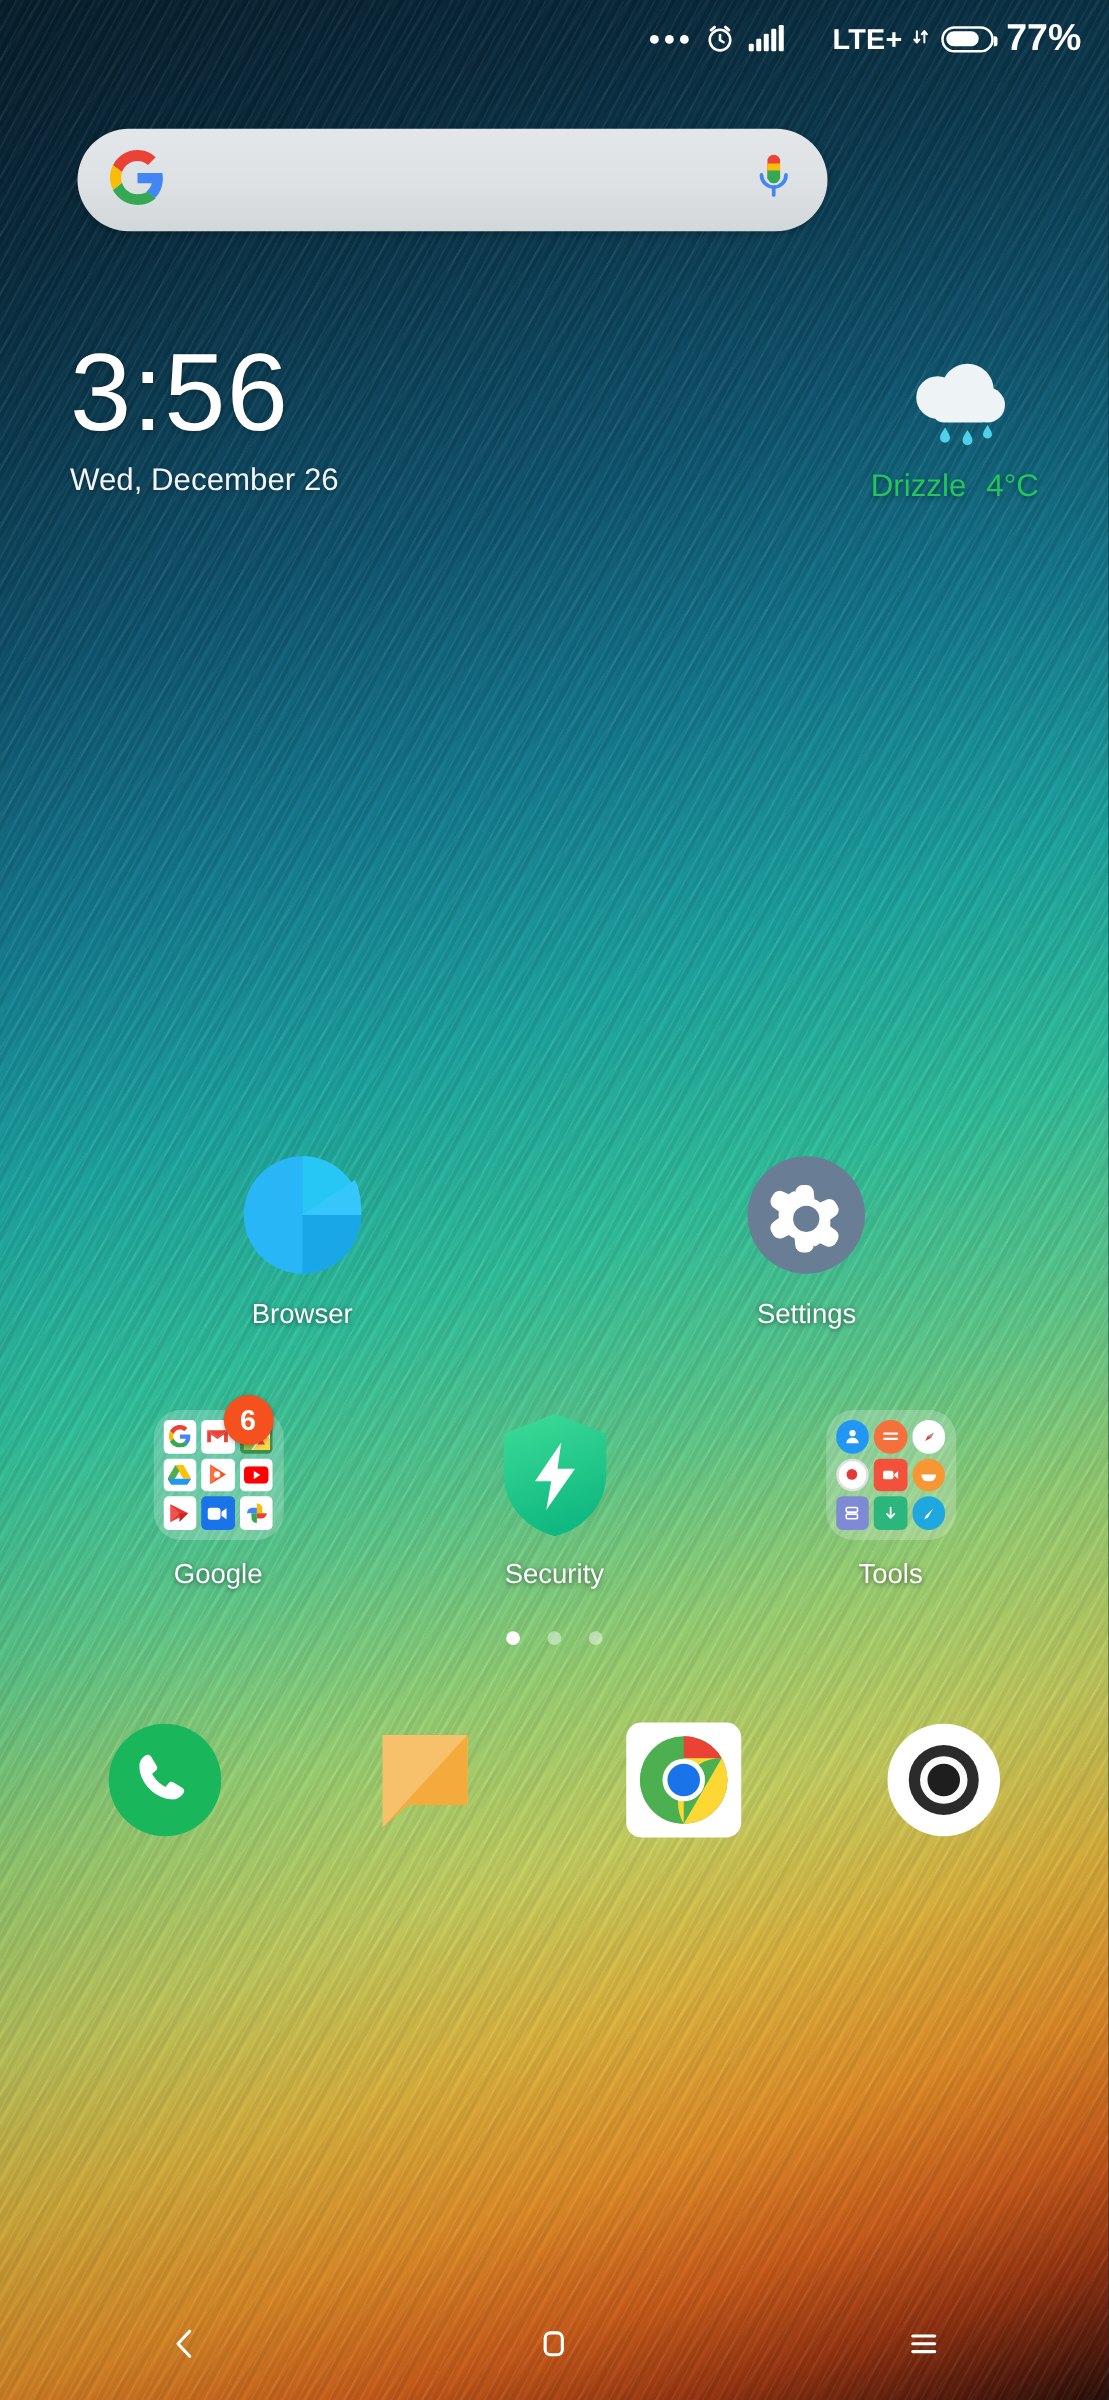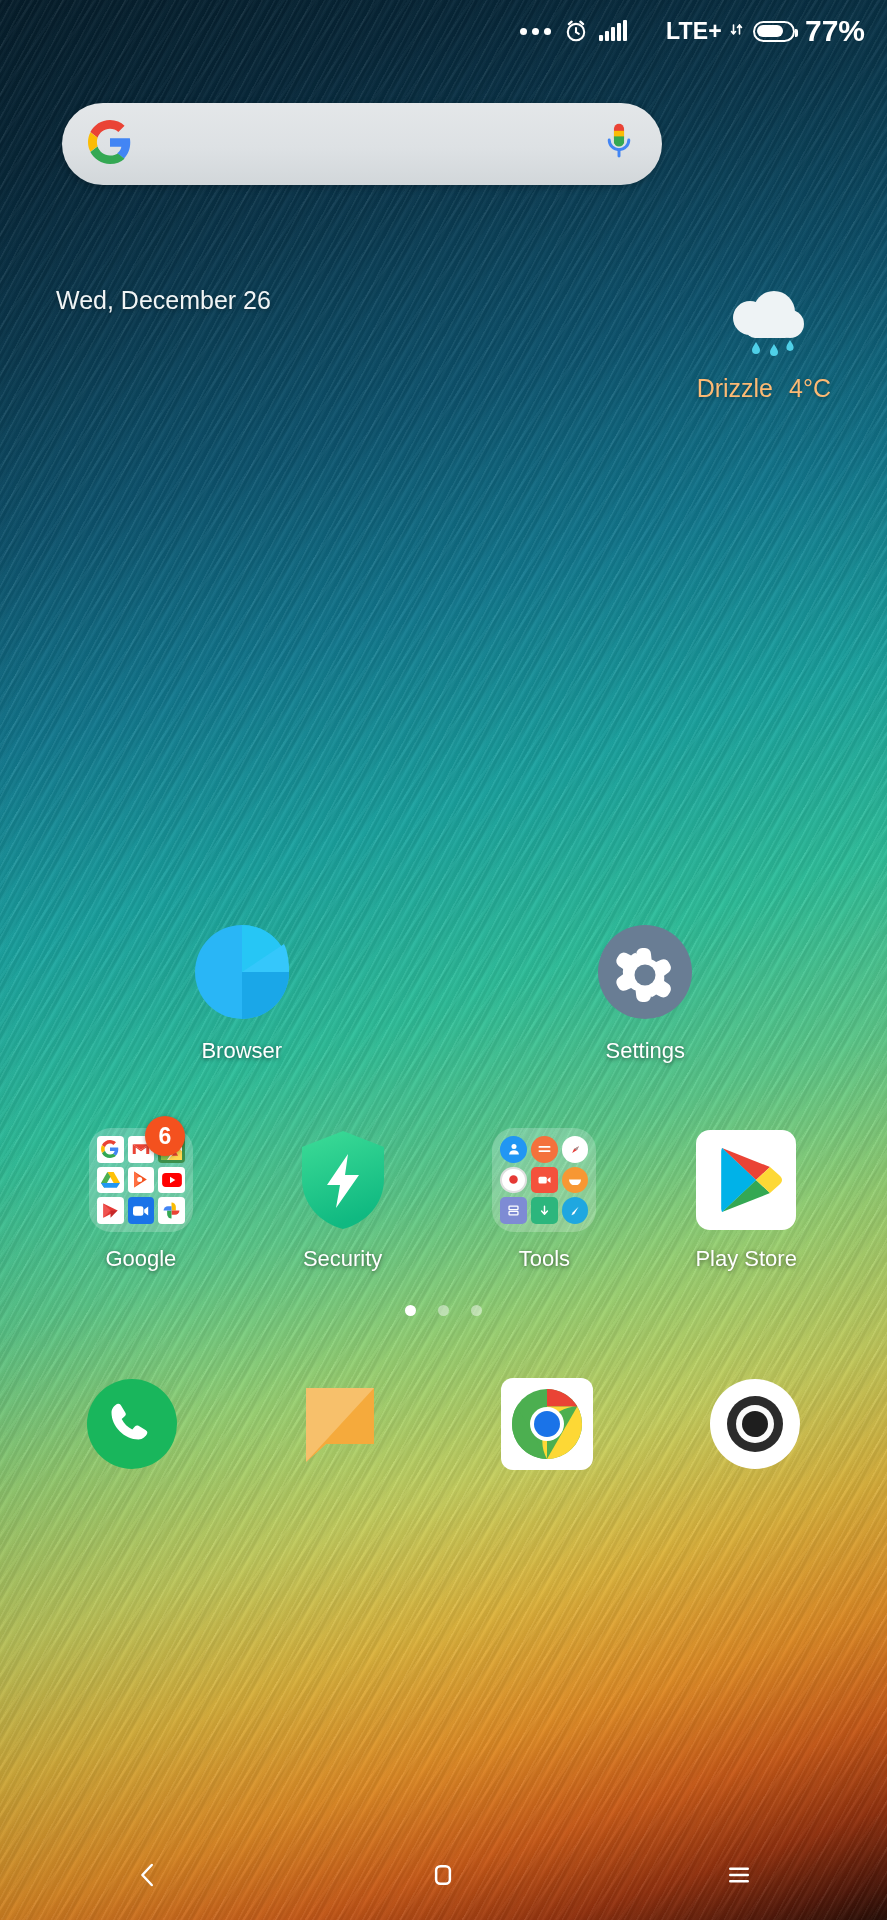--- a/index.html
+++ b/index.html
@@ -108,21 +108,21 @@
   }
   #clockdate{
     font-size:25px; color:#f0f4f5; margin-top:14px;
     text-shadow:0 1px 4px rgba(0,0,0,.35);
   }
   #weather{
     position:absolute; right:56px; top:12px; text-align:center;
     display:flex; flex-direction:column; align-items:center;
   }
   #weathertext{
-    font-size:25px; color:#fdba74; margin-top:8px; white-space:nowrap;
+    font-size:25px; color:#22c55e; margin-top:8px; white-space:nowrap;
     text-shadow:0 1px 4px rgba(0,0,0,.35);
   }
   #weathertext span{ margin-left:16px; }
 
   
   .approw{
     position:absolute; left:0; right:0;
     display:flex; justify-content:space-around; padding:0 40px;
   }
   #approw1{ top:920px; }
@@ -246,20 +246,21 @@
       <rect x="8.4" y="7" width="7.2" height="5" fill="#fbbc05"></rect>
       <rect x="8.4" y="11" width="7.2" height="5" rx="0" fill="#34a853"></rect>
       <path d="M8.4 13.5v1.2a3.6 3.6 0 007.2 0v-1.2z" fill="#34a853"></path>
       <path d="M5 13.5a7 7 0 0014 0" fill="none" stroke="#4285f4" stroke-width="2.1" stroke-linecap="round"></path>
       <path d="M12 20.6V25" stroke="#4285f4" stroke-width="2.1" stroke-linecap="round"></path>
     </svg>
   </span>
 </div>
 
 <div id="clockwidget">
+  <div id="clocktime">3:56</div>
   <div id="clockdate">Wed, December 26</div>
   <div id="weather">
     <span>
       <svg width="96" height="78" viewBox="0 0 96 78">
         <g fill="#eef3f5">
           <circle cx="34" cy="34" r="17"></circle>
           <circle cx="58" cy="28" r="21"></circle>
           <circle cx="74" cy="40" r="14"></circle>
           <rect x="30" y="36" width="48" height="18" rx="9"></rect>
         </g>
@@ -485,33 +486,20 @@
           <svg width="14" height="14" viewBox="0 0 18 18">
                 <path d="M13.5 3.5L6 11l-1.6 3.6L8 13z" fill="#fff"></path>
               </svg>
         </div>
           </div>
       </div>
     </div>
     <div class="applabel">Tools</div>
   </div>
 
-  <div class="appcell">
-    <div class="appicon">
-      <svg width="104" height="104" viewBox="0 0 104 104">
-        <rect x="2" y="2" width="100" height="100" rx="14" fill="#fff"></rect>
-        <path d="M28 20l34 32-34 32z" fill="#00c1f1"></path>
-        <path d="M28 20l34 32 14-13z" fill="#ea4335"></path>
-        <path d="M28 84l34-32 14 13z" fill="#34a853"></path>
-        <path d="M62 52l14-13 9 8c4 3.4 4 6.6 0 10l-9 8z" fill="#fdd835"></path>
-        <path d="M28 20c-0.5 1-0.8 2.3-0.8 3.8v56.4c0 1.5.3 2.8.8 3.8l34-32z" fill="#00b2e8"></path>
-      </svg>
-    </div>
-    <div class="applabel">Play Store</div>
-  </div>
 </div>
 
 <div id="pagedots">
   <i class="active"></i>
   <i></i>
   <i></i>
 </div>
 
 <div id="dock">
   <div class="dockcell">

